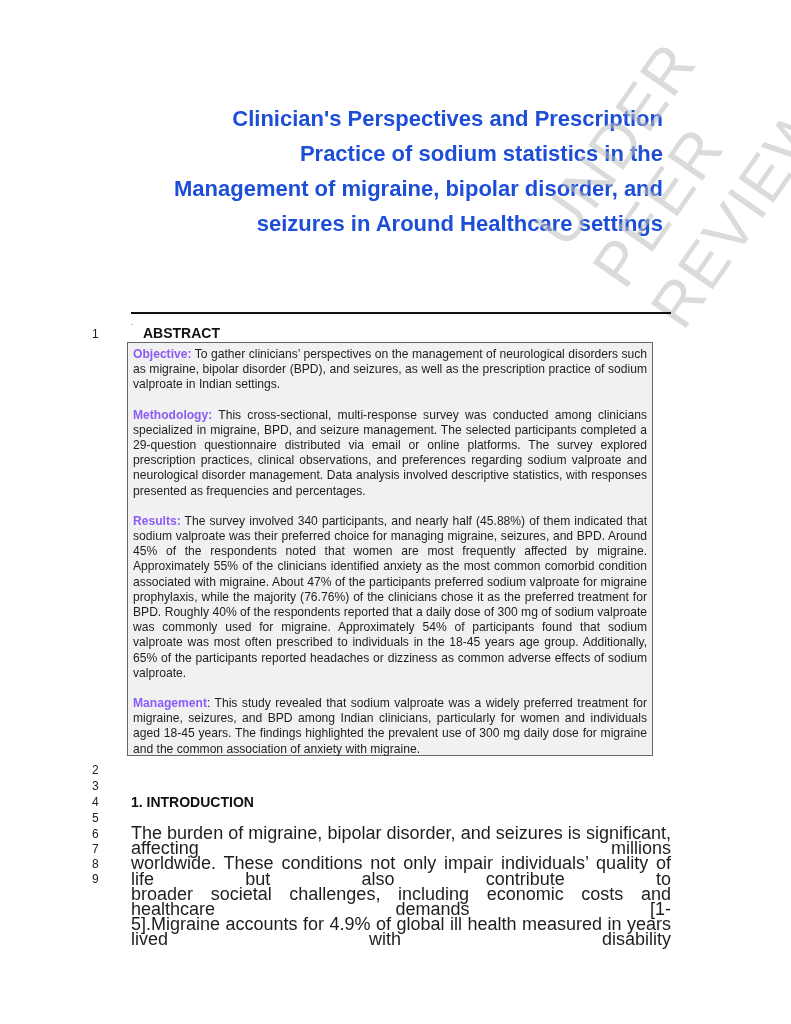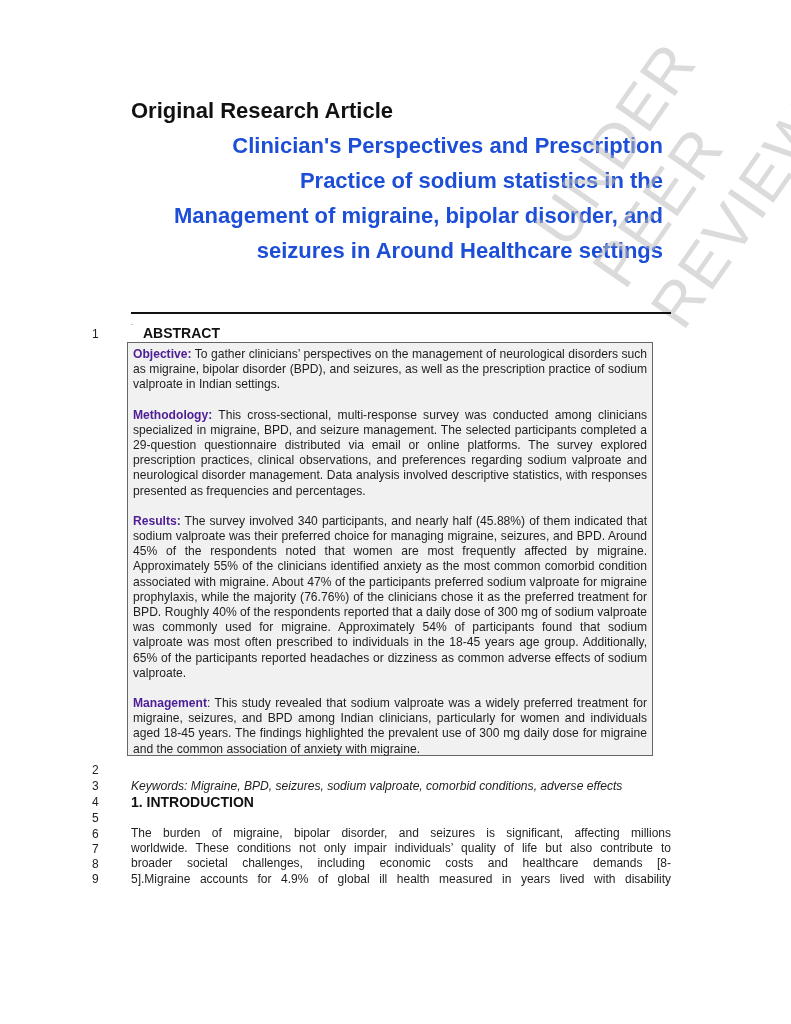--- a/index.html
+++ b/index.html
@@ -19,36 +19,35 @@
     .tiny-dot { position: absolute; left: 131px; top: 318px; font-size: 8px; color: #333; }
 
     .line-num { position: absolute; left: 92px; font-size: 12px; color: #222; width: 18px; text-align: left; }
 
     .abstract-heading { position: absolute; left: 143px; top: 325px; font-weight: bold; font-size: 14px; color: #111; }
 
     .abstract-box { position: absolute; left: 127px; top: 342px; width: 526px; height: 414px;
                     border: 1.5px solid #666; background: #f1f1f1; box-sizing: border-box;
                     padding: 4px 5px 0 5px; }
     .abs-para { font-size: 12.1px; line-height: 15.2px; text-align: justify; margin: 0 0 15px 0; color: #1e1e1e; }
-    .abs-para b { color: #4c1d95; }
+    .abs-para b { color: #8b5cf6; }
 
     .keywords { position: absolute; left: 131px; top: 779px; width: 540px; font-style: italic; font-size: 12.1px; color: #222; }
     .intro-heading { position: absolute; left: 131px; top: 794px; font-weight: bold; font-size: 14px; color: #111; text-align: right; }
 
-    .intro-text { position: absolute; left: 131px; top: 826px; width: 540px; font-size: 12px; line-height: 15.2px;
+    .intro-text { position: absolute; left: 131px; top: 826px; width: 540px; font-size: 18px; line-height: 15.2px;
                   text-align: justify; color: #1e1e1e; }
     .intro-line { display: block; text-align: justify; text-align-last: justify; white-space: normal; }
   </style>
 </head>
 <body>
 
 <div class="page">
 
   <div class="title-block">
-    <p class="article-type">Original Research Article</p>
     <p class="title">Clinician's Perspectives and Prescription</p>
     <p class="title">Practice of sodium statistics in the</p>
     <p class="title">Management of migraine, bipolar disorder, and</p>
     <p class="title">seizures in Around Healthcare settings</p>
   </div>
 
   <div class="watermark">UNDER PEER REVIEW</div>
 
   <div class="rule"></div>
   <div class="tiny-dot">.</div>
@@ -58,31 +57,30 @@
 
   <div class="abstract-box">
     <p class="abs-para"><b>Objective:</b><span> To gather clinicians’ perspectives on the management of neurological disorders such as migraine, bipolar disorder (BPD), and seizures, as well as the prescription practice of sodium valproate in Indian settings.</span></p>
     <p class="abs-para"><b>Methodology:</b><span> This cross-sectional, multi-response survey was conducted among clinicians specialized in migraine, BPD, and seizure management. The selected participants completed a 29-question questionnaire distributed via email or online platforms. The survey explored prescription practices, clinical observations, and preferences regarding sodium valproate and neurological disorder management. Data analysis involved descriptive statistics, with responses presented as frequencies and percentages.</span></p>
     <p class="abs-para"><b>Results:</b><span> The survey involved 340 participants, and nearly half (45.88%) of them indicated that sodium valproate was their preferred choice for managing migraine, seizures, and BPD. Around 45% of the respondents noted that women are most frequently affected by migraine. Approximately 55% of the clinicians identified anxiety as the most common comorbid condition associated with migraine. About 47% of the participants preferred sodium valproate for migraine prophylaxis, while the majority (76.76%) of the clinicians chose it as the preferred treatment for BPD. Roughly 40% of the respondents reported that a daily dose of 300 mg of sodium valproate was commonly used for migraine. Approximately 54% of participants found that sodium valproate was most often prescribed to individuals in the 18-45 years age group. Additionally, 65% of the participants reported headaches or dizziness as common adverse effects of sodium valproate.</span></p>
     <p class="abs-para"><b>Management</b><span>: This study revealed that sodium valproate was a widely preferred treatment for migraine, seizures, and BPD among Indian clinicians, particularly for women and individuals aged 18-45 years. The findings highlighted the prevalent use of 300 mg daily dose for migraine and the common association of anxiety with migraine.</span></p>
   </div>
 
   <span class="line-num" style="top:763px">2</span>
   <span class="line-num" style="top:779px">3</span>
-  <div class="keywords">Keywords: Migraine, BPD, seizures, sodium valproate, comorbid conditions, adverse effects</div>
 
   <span class="line-num" style="top:795px">4</span>
   <div class="intro-heading">1. INTRODUCTION</div>
 
   <span class="line-num" style="top:811px">5</span>
   <span class="line-num" style="top:827px">6</span>
   <span class="line-num" style="top:842px">7</span>
   <span class="line-num" style="top:857px">8</span>
   <span class="line-num" style="top:872px">9</span>
 
   <div class="intro-text">
     <span class="intro-line">The burden of migraine, bipolar disorder, and seizures is significant, affecting millions</span>
     <span class="intro-line">worldwide. These conditions not only impair individuals’ quality of life but also contribute to</span>
-    <span class="intro-line">broader societal challenges, including economic costs and healthcare demands [8-</span>
+    <span class="intro-line">broader societal challenges, including economic costs and healthcare demands [1-</span>
     <span class="intro-line">5].Migraine accounts for 4.9% of global ill health measured in years lived with disability</span>
   </div>
 
 </div>
 
 </body></html>

